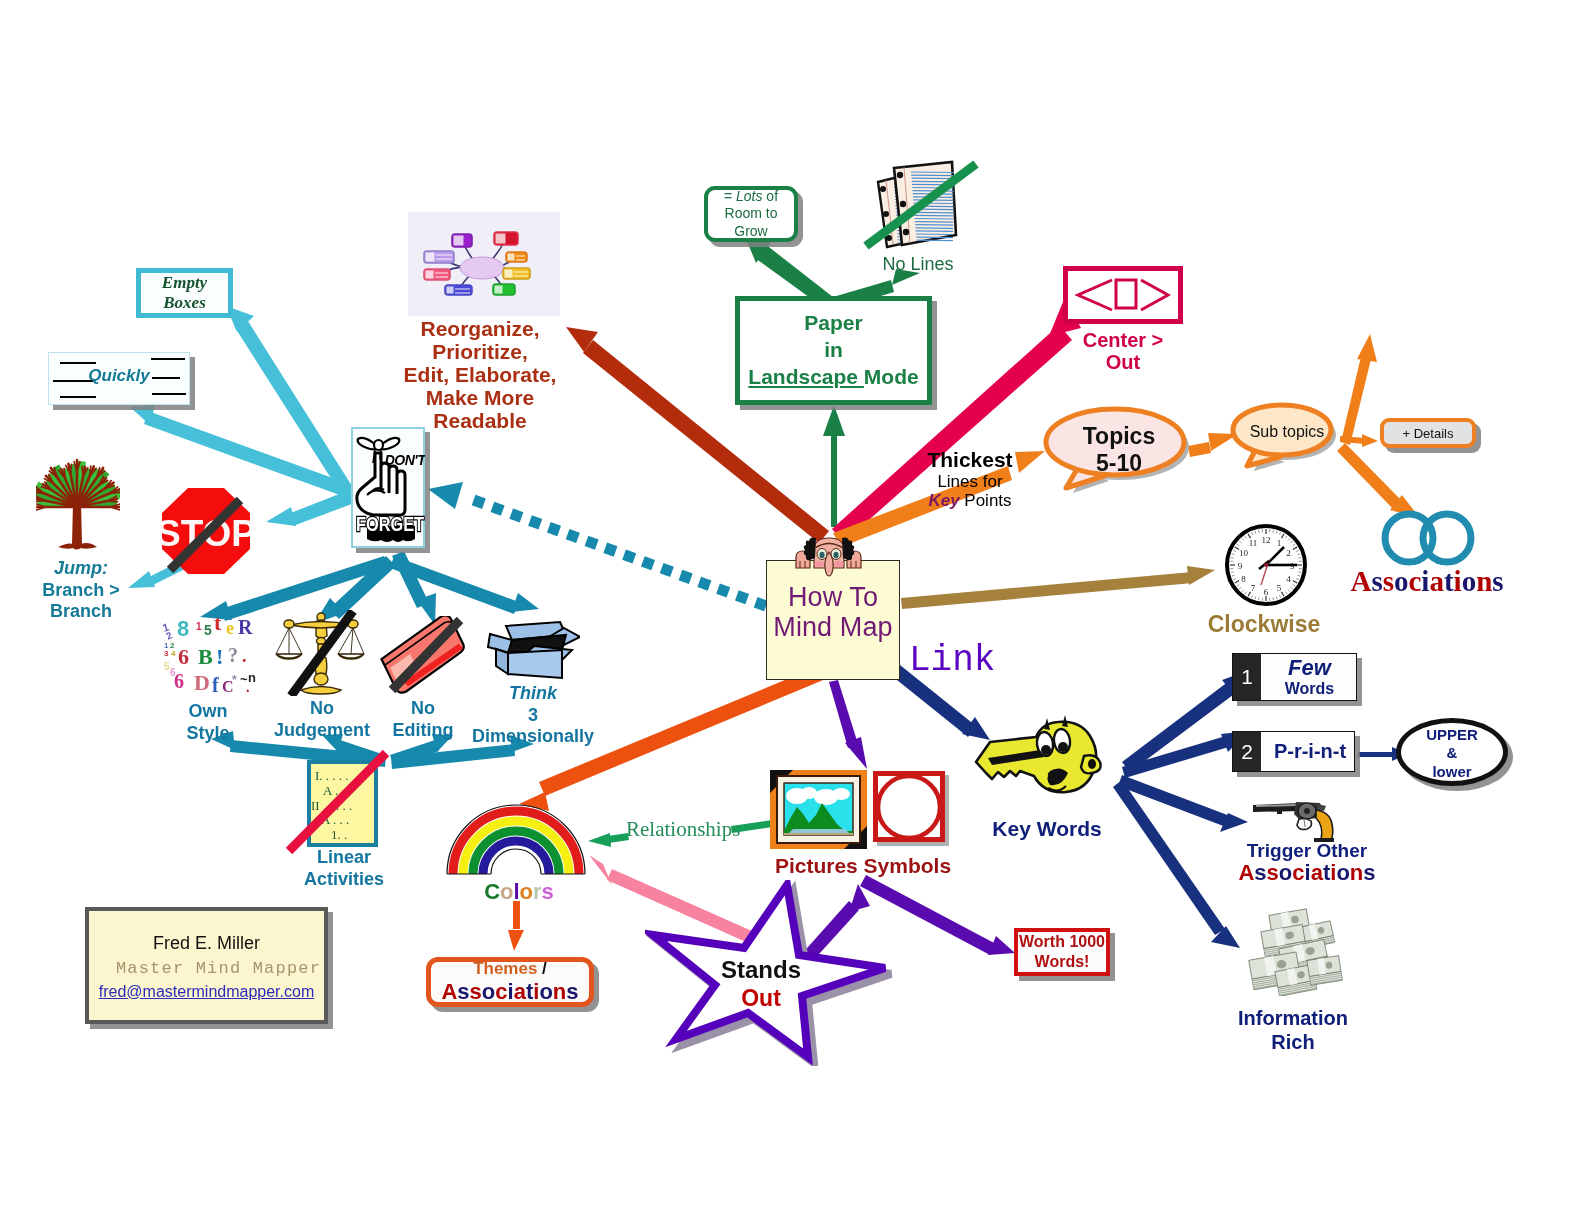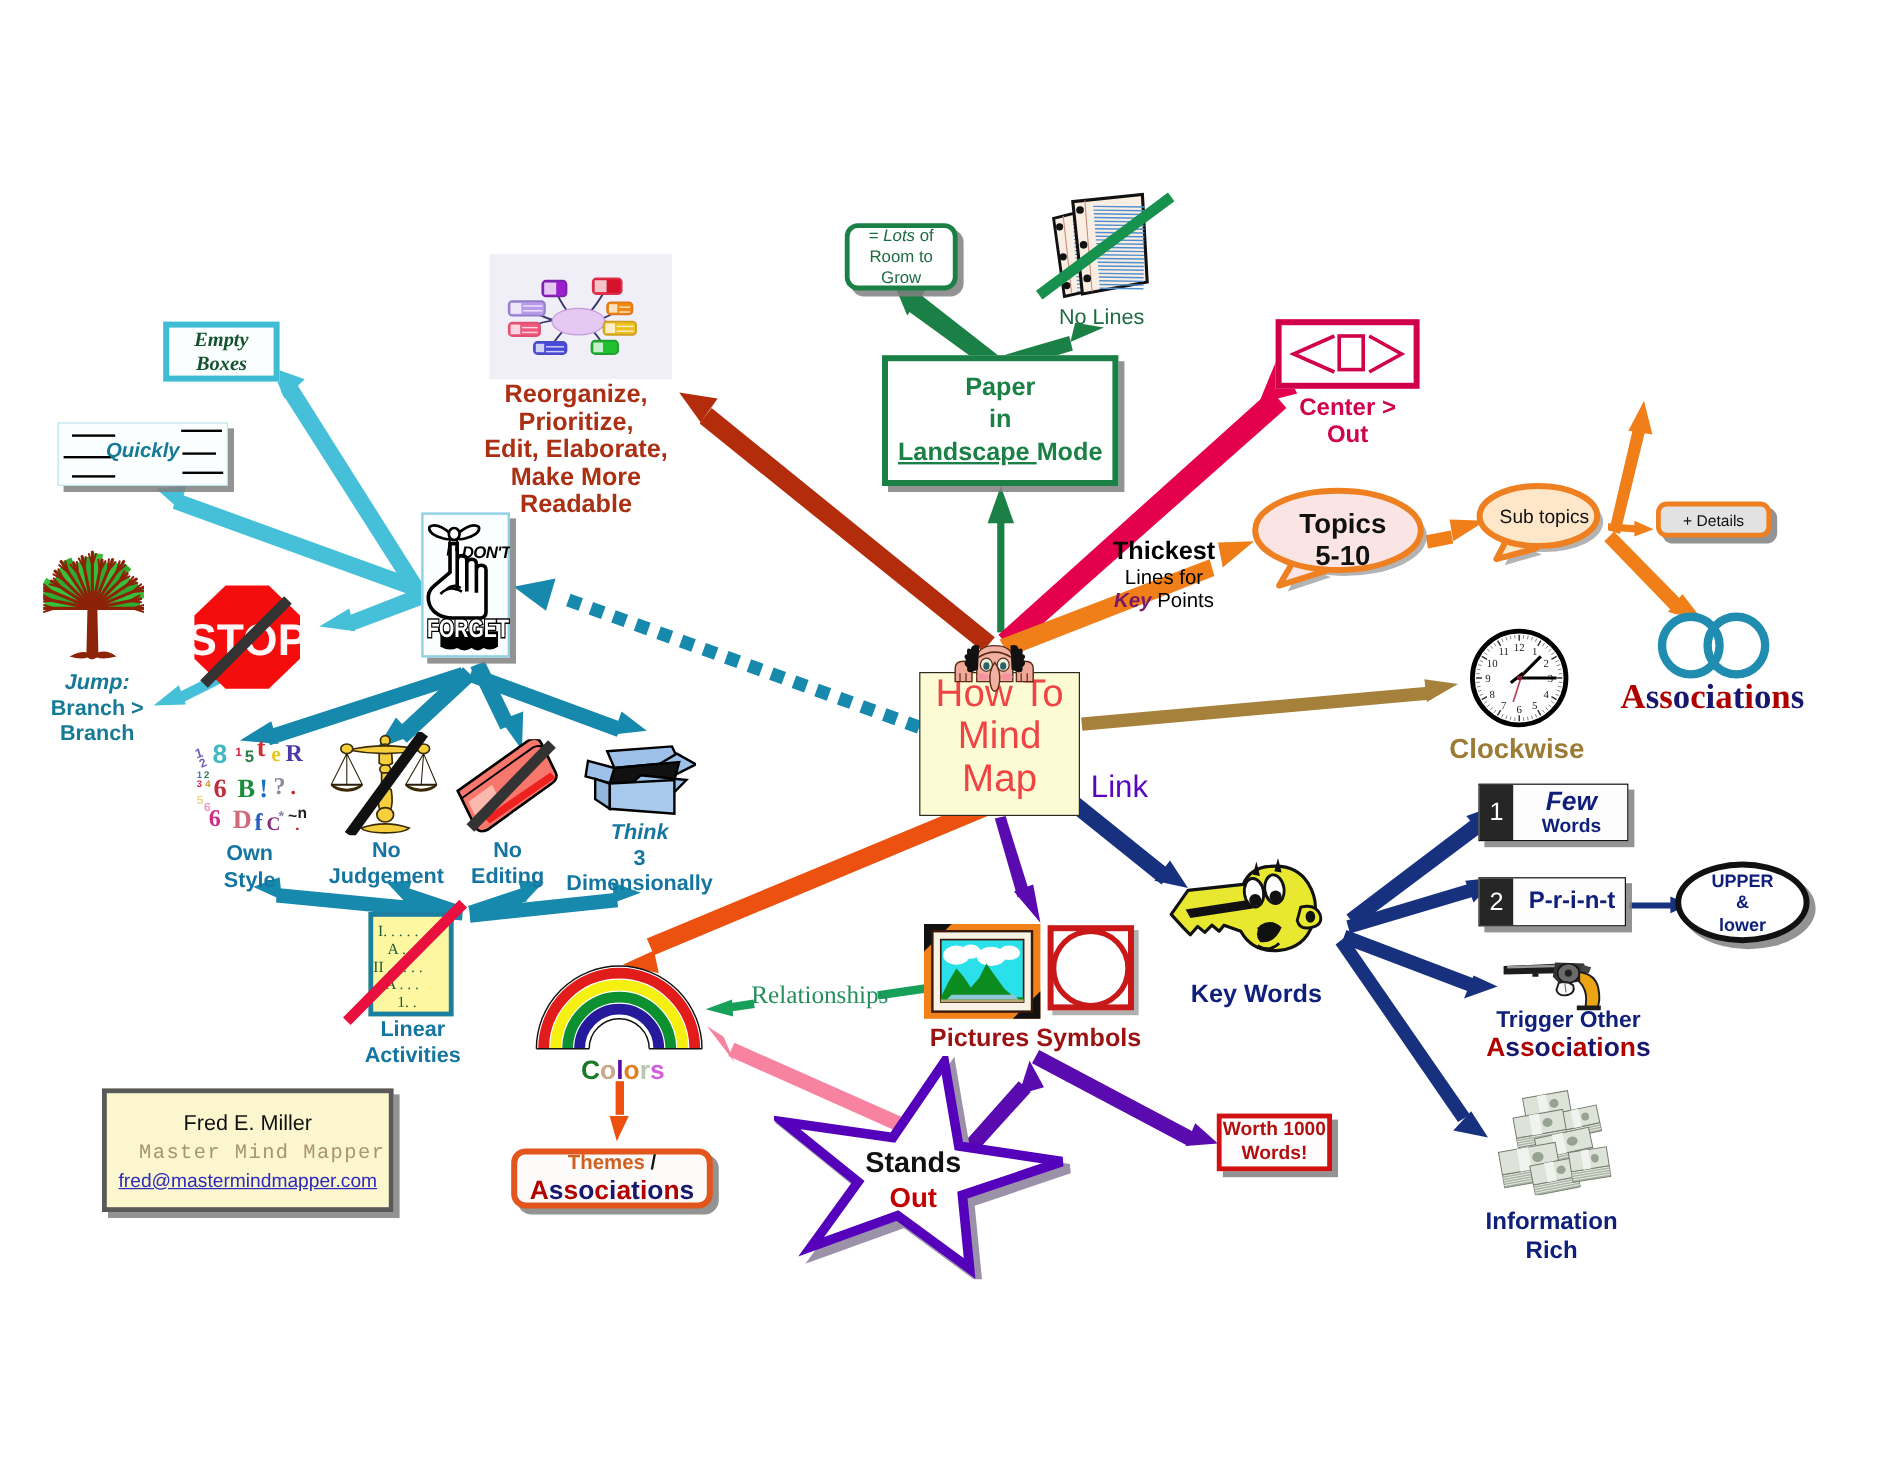--- a/index.html
+++ b/index.html
@@ -11,21 +11,21 @@
 
   
   .box{position:absolute;box-sizing:border-box;display:flex;flex-direction:column;
        align-items:center;justify-content:center;text-align:center;}
   .shadow{box-shadow:5px 5px 0 0 rgba(128,128,128,.85);}
   .lbl{position:absolute;text-align:center;line-height:1.12;z-index:3;}
 
   
   #center-node{left:766px;top:560px;width:134px;height:120px;background:#fdfbd3;
      border:1.5px solid #2b2b1e;}
-  #center-node .t{font-size:32px;color:#ef4444;line-height:1.1;letter-spacing:.1px;}
+  #center-node .t{font-size:27px;color:#701a75;line-height:1.1;letter-spacing:.1px;}
   #center-node{padding-bottom:14px;}
 
   
   #paper-box{left:735px;top:296px;width:197px;height:109px;border:5px solid #1a8045;background:#fff;}
   #paper-box .t{font-size:21px;font-weight:bold;color:#1a8045;line-height:1.28;}
   #paper-box u{text-decoration:underline;text-align:center;}
 
   
   #lots-box{left:704px;top:186px;width:94px;height:56px;border:4px solid #1a8045;border-radius:11px;background:#fff;}
   #lots-box .t{font-size:14px;color:#1d6b42;line-height:1.22;}
@@ -59,21 +59,21 @@
 
   
   #assoc-right-lbl{left:1342px;top:565px;width:170px;font-size:29px;font-weight:bold;
      font-family:"Liberation Serif",serif;text-align:center;}
   .ar{color:#b00000;} .an{color:#17176e;}
 
   
   #clockwise-lbl{left:1204px;top:612px;width:120px;font-size:23px;font-weight:bold;color:#9b7b35;}
 
   
-  #link-lbl{left:909px;top:641px;font-size:26px;color:#5a05c0;font-family:Liberation Sans, sans-serif;}
+  #link-lbl{left:909px;top:641px;font-size:36px;color:#5a05c0;font-family:Liberation Mono, monospace;}
 
   
   #keywords-lbl{left:982px;top:817px;width:130px;font-size:21px;font-weight:bold;color:#10207a;white-space:nowrap;}
   .numbox{position:absolute;box-sizing:border-box;background:#fdfdfd;border:1.5px solid #111;display:flex;align-items:center;}
   .numbox .n{width:28px;height:100%;background:#262626;color:#fff;font-size:21px;display:flex;align-items:center;justify-content:center;font-family:"Liberation Sans",sans-serif;}
   #few-box{left:1232px;top:653px;width:125px;height:48px;}
   #few-txt{left:1262px;top:655px;width:95px;}
   #few-txt .a{font-size:22px;font-weight:bold;font-style:italic;color:#10207a;line-height:1.15;}
   #few-txt .b{font-size:16px;font-weight:bold;color:#10207a;line-height:1.1;}
   #print-box{left:1232px;top:731px;width:123px;height:41px;}
@@ -120,21 +120,21 @@
   #no-edit-lbl{left:378px;top:698px;width:90px;}
   #think3d-lbl{left:459px;top:683px;width:148px;}
   #think3d-lbl .i{font-style:italic;}
   #linear-lbl{left:284px;top:847px;width:120px;}
   #outline-box{left:307px;top:760px;width:71px;height:87px;border:4px solid #1a7fa0;background:#fcf7a0;}
 
   
   #dont-forget-box{left:351px;top:427px;width:74px;height:121px;border:2px solid #8fd1e2;background:#fbfefe;}
 
   
-  #credit-box{left:85px;top:907px;width:243px;height:103px;border:4px solid #595959;background:#fbf6cd;
+  #credit-box{left:85px;top:907px;width:243px;height:117px;border:4px solid #595959;background:#fbf6cd;
      gap:5px;padding-top:2px;}
   #credit-box .n{font-size:18px;color:#111;}
   #credit-box .r{font-size:17px;color:#a79470;font-family:"Liberation Mono",monospace;letter-spacing:1.2px;margin-left:24px;}
   #credit-box .e{font-size:16px;color:#2b2bbb;text-decoration:underline;}
 
   
   #nolines-lbl{left:878px;top:254px;width:80px;font-size:18px;color:#1d6b42;white-space:nowrap;}
 </style>
 </head>
 <body>

